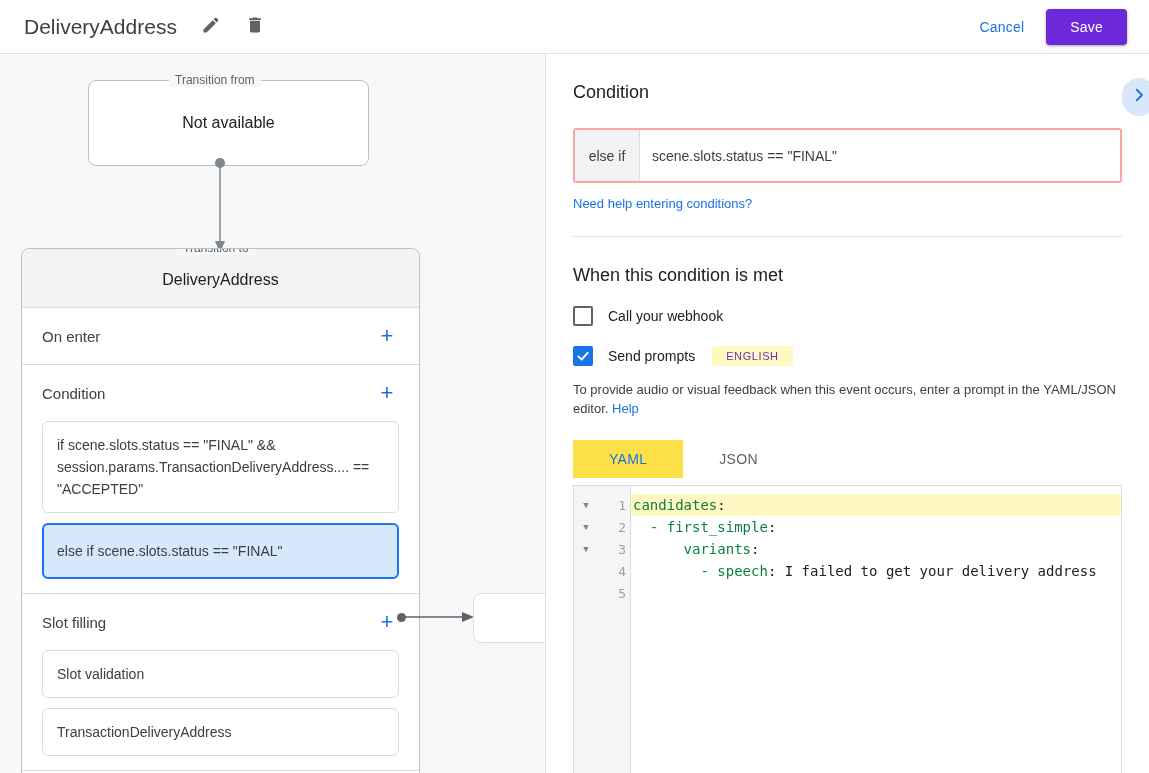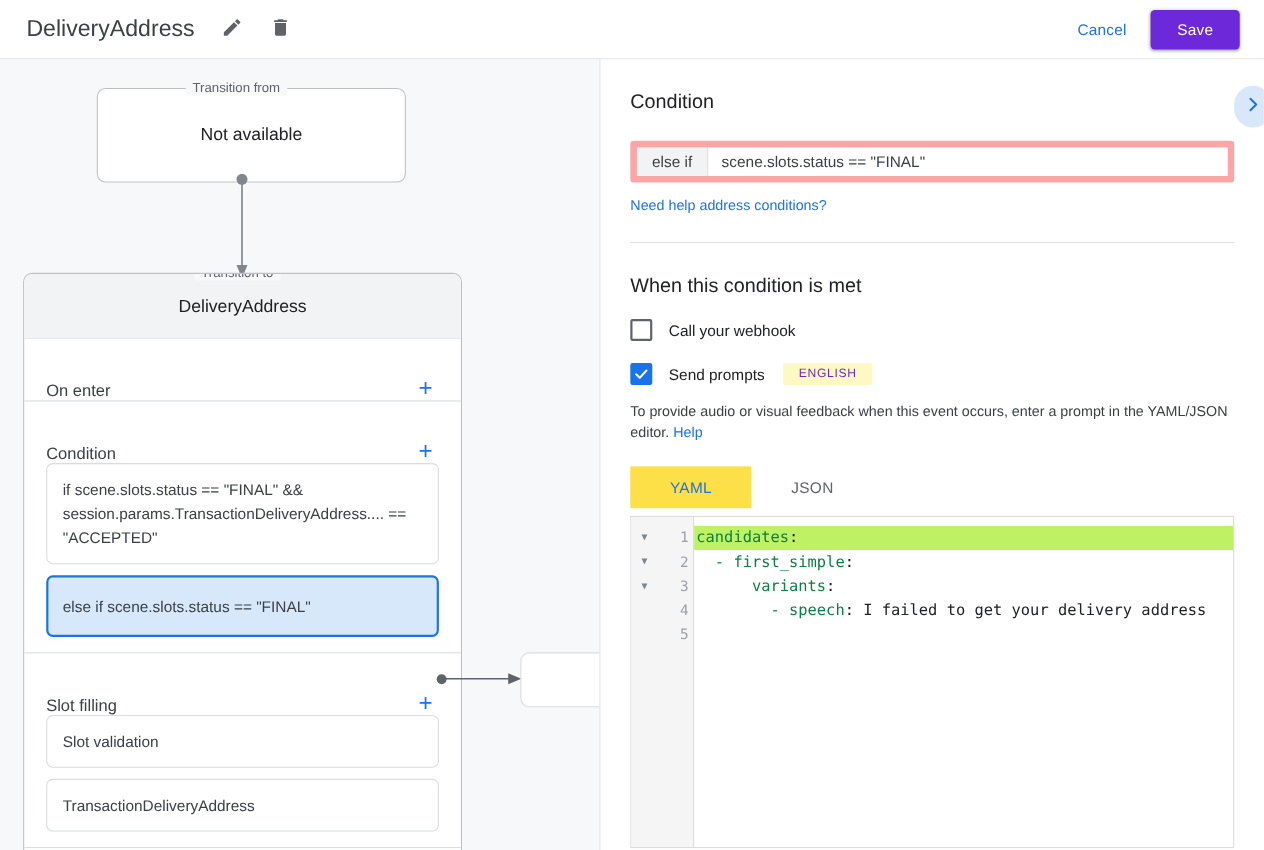--- a/index.html
+++ b/index.html
@@ -77,21 +77,21 @@
   }
   .scene-head {
     background: #f1f3f4; border-bottom: 1px solid #dadce0;
     padding: 22px 0 18px; text-align: center; border-radius: 8px 8px 0 0;
   }
   .scene-name { font-size: 16px; color: #202124; }
   .scene-sub { font-size: 12px; color: #5f6368; margin-top: 5px; }
 
   .sec { border-bottom: 1px solid #dadce0; padding: 0 20px 0; }
   .sec-head {
-    display: flex; align-items: flex-end; justify-content: space-between;
+    display: flex; align-items: center; justify-content: space-between;
     height: 56px;
   }
   .sec-title { font-size: 15px; color: #3c4043; }
   .plus {
     color: #1a73e8; font-size: 22px; line-height: 1; cursor: pointer;
     width: 24px; text-align: center; font-weight: 300;
   }
   .sec-body { padding-bottom: 14px; }
   .chip {
     border: 1px solid #dadce0; border-radius: 6px; background: #fff;
@@ -116,22 +116,22 @@
   
   .right-pane {
     position: absolute; left: 546px; top: 54px; width: 603px; height: 719px;
     background: #fff; overflow: hidden;
   }
   .rp-section { padding: 0 27px; }
   .rp-h {
     font-size: 18px; color: #202124; padding-top: 28px; padding-bottom: 0;
   }
   .cond-row {
-    display: flex; margin-top: 25px; border: 6px solid #fca5a5; border-radius: 3px;
-    height: 38px; overflow: hidden;
+    display: flex; margin-top: 25px; border: 2px solid #fca5a5; border-radius: 3px;
+    height: 55px; overflow: hidden;
   }
   .cond-prefix {
     width: 65px; background: #f1f3f4; border-right: 1px solid #dadce0;
     display: flex; align-items: center; justify-content: center;
     font-size: 14px; color: #3c4043;
   }
   .cond-input {
     flex: 1; border: none; outline: none; font-family: inherit;
     font-size: 14px; color: #3c4043; padding: 0 12px; background: #fff;
   }
@@ -188,21 +188,21 @@
     font-family: "DejaVu Sans Mono", monospace; font-size: 13px; color: #9aa0a6;
   }
   .fold { width: 24px; text-align: center; font-size: 9px; color: #80868b; }
   .lnum { width: 28px; text-align: right; }
   .code { flex: 1; padding-top: 8px; overflow: hidden; position: relative; }
   .code-line {
     height: 22px; display: flex; align-items: center; white-space: pre;
     font-family: "DejaVu Sans Mono", monospace; font-size: 14px; color: #202124;
     padding-left: 2px;
   }
-  .code-line.hl { background: #bef264; text-align: right; }
+  .code-line.hl { background: #fef9c3; text-align: right; }
   .tok-key { color: #0b8043; }
   .tok-dash { color: #0b8043; }
 </style>
 </head>
 <body>
 
 <div id="app">
 
   <div class="header">
     <div class="header-title">DeliveryAddress</div>
@@ -302,21 +302,21 @@
             <polyline points="9 5 16 12 9 19"></polyline>
           </svg>
         </span>
       </div>
 
       <div class="cond-row">
         <div class="cond-prefix">else if</div>
         <input class="cond-input" type="text" value="scene.slots.status == &quot;FINAL&quot;" style="">
       </div>
 
-      <a class="link">Need help address conditions?</a>
+      <a class="link">Need help entering conditions?</a>
 
       <div class="rp-divider"></div>
     </div>
 
     <div class="rp-section">
       <div class="rp-h">When this condition is met</div>
 
       <div class="cb-row">
         <span class="cb"></span>
         <span class="cb-label">Call your webhook</span>

